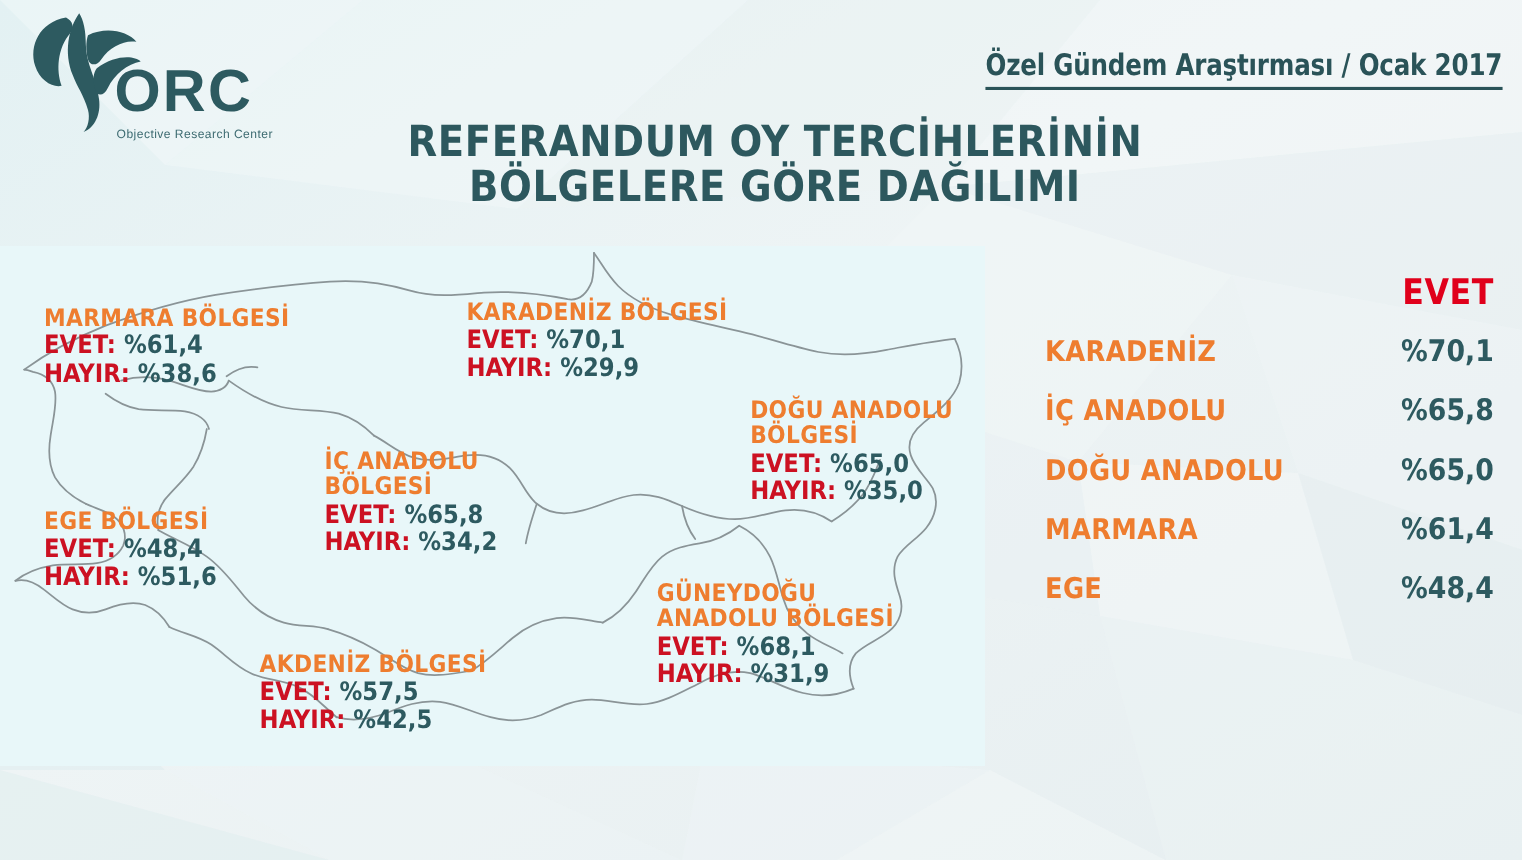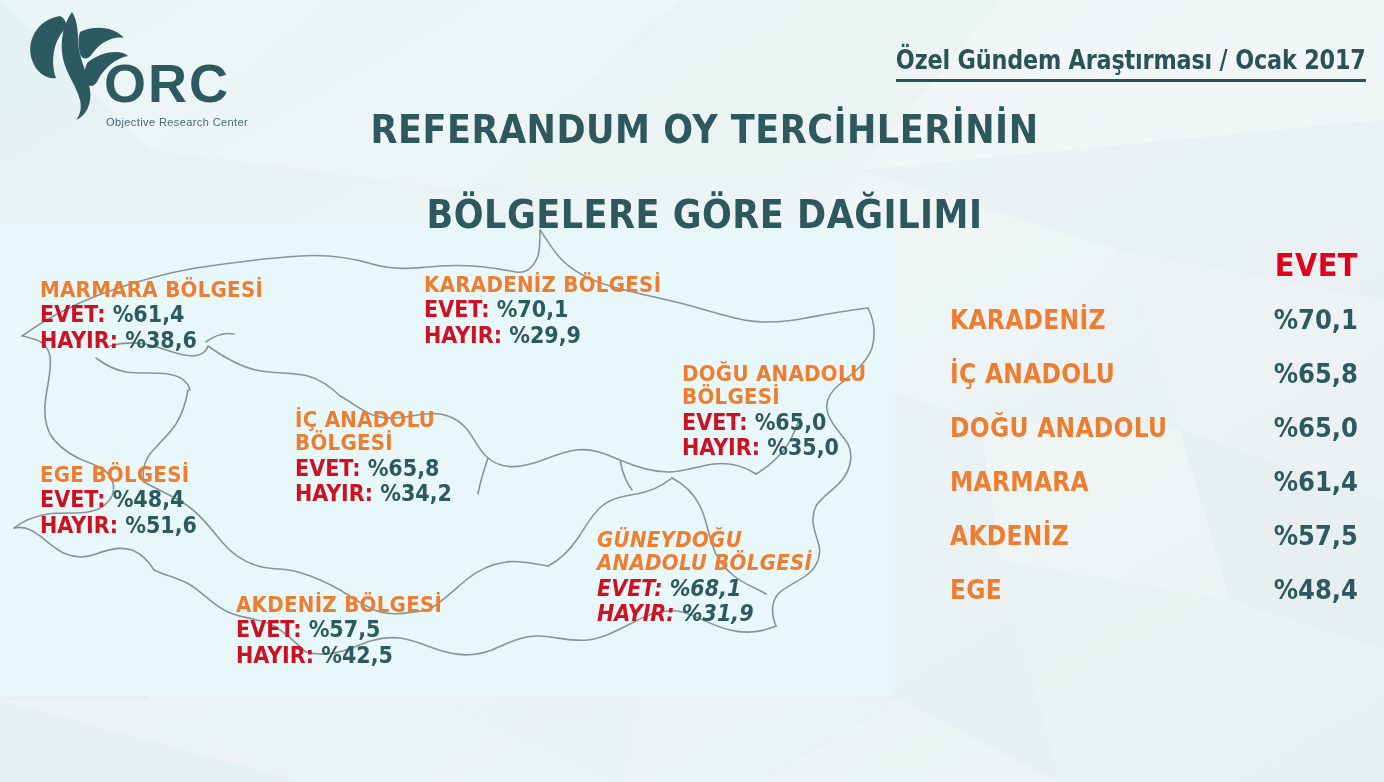--- a/index.html
+++ b/index.html
@@ -38,21 +38,21 @@
   }
 
   #main-title {
     position:absolute; left:0; right:0; top:110px; z-index:5;
     text-align:center; line-height:1.04;
     font-family:"DejaVu Sans Condensed","Liberation Sans", sans-serif;
     font-size:39px; font-weight:bold; color:#2d585e;
     letter-spacing:.5px;
     padding-left:25px;
   }
-  #main-title .l2 { display:block;margin-top:44px; }
+  #main-title .l2 { display:block; }
 
   
   #map-panel {
     position:absolute; left:0; top:224px; width:895px; height:472px; z-index:2;
     background:#e8f7f9;
   }
   #map-svg { position:absolute; left:0; top:0; }
 
   
   .callout { position:absolute; z-index:6; line-height:1.06; white-space:nowrap; }
@@ -68,21 +68,21 @@
   .rg-row .k-evet  { color:#cc1122; }
   .rg-row .k-hayir { color:#cc1122; }
   .rg-row .v { color:#2d5a60; }
 
   #c-marmara   { left:40px;  top:278px; }
   #c-karadeniz { left:424px; top:263px;margin-top:10px; }
   #c-doguanadolu { left:682px; top:362px; }
   #c-icanadolu { left:295px; top:408px; }
   #c-ege       { left:40px;  top:463px; }
   #c-akdeniz   { left:236px; top:593px; }
-  #c-gdanadolu { left:597px; top:528px;font-style:italic; }
+  #c-gdanadolu { left:597px; top:528px; }
 
   
   #rank {
     position:absolute; left:950px; top:246px; width:420px; z-index:6;
   }
   #rank-head {
     text-align:right; padding-right:12px;
     font-family:"DejaVu Sans Condensed","Liberation Sans", sans-serif;
     font-weight:bold; font-size:32px; color:#e0001b;
     letter-spacing:.5px; margin-bottom:20px;
@@ -327,20 +327,16 @@
   </div>
   <div class="rank-row">
     <span class="rank-name">DOĞU ANADOLU</span>
     <span class="rank-val">%65,0</span>
   </div>
   <div class="rank-row">
     <span class="rank-name">MARMARA</span>
     <span class="rank-val">%61,4</span>
   </div>
   <div class="rank-row">
-    <span class="rank-name">AKDENİZ</span>
-    <span class="rank-val">%57,5</span>
-  </div>
-  <div class="rank-row">
     <span class="rank-name">EGE</span>
     <span class="rank-val">%48,4</span>
   </div>
 </div>
 
 </body></html>

